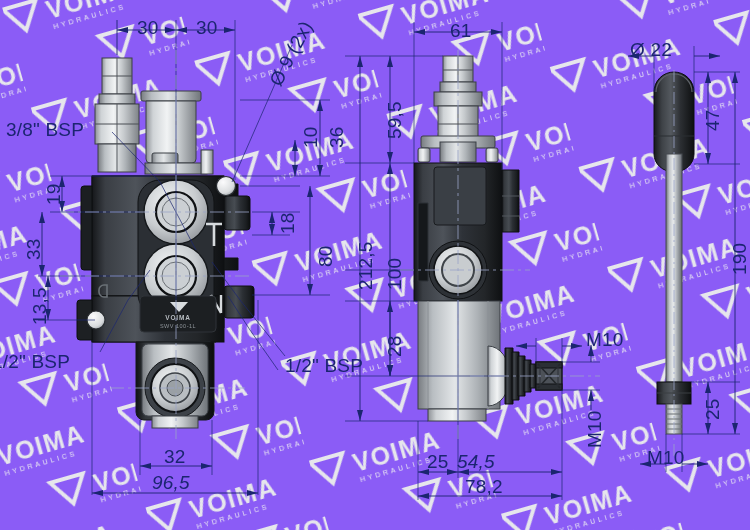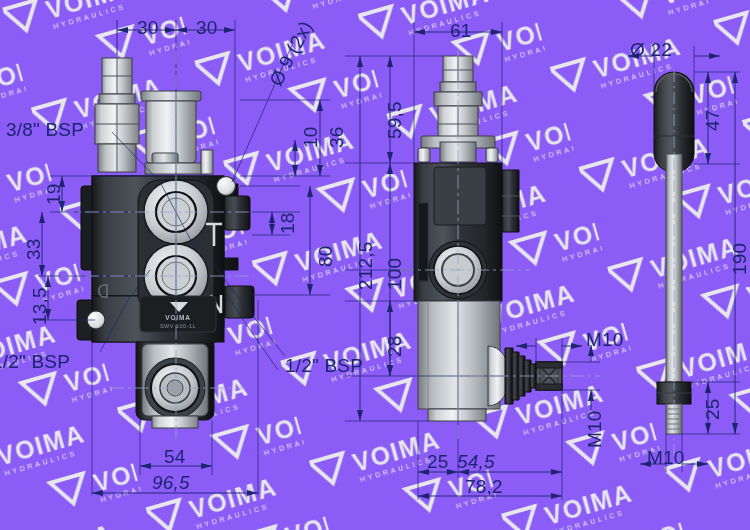--- a/index.html
+++ b/index.html
@@ -411,21 +411,21 @@
         <line x1="666" y1="434" x2="666" y2="472" stroke-width="0.7"></line>
         <line x1="682" y1="434" x2="682" y2="472" stroke-width="0.7"></line>
         <line x1="640" y1="464" x2="666" y2="464" marker-start="url(#arL)"></line>
         <line x1="682" y1="464" x2="708" y2="464" marker-end="url(#ar)"></line>
       </g>
     </g>
   </svg>
 
   <div class="dtxt" style="left:137px;top:18px;">30</div>
   <div class="dtxt" style="left:196px;top:18px;">30</div>
-  <div class="dtxt" style="left:164px;top:447px;">54</div>
+  <div class="dtxt" style="left:164px;top:447px;">32</div>
   <div class="dtxt" style="left:152px;top:473px;font-style:italic;">96,5</div>
 
   <div class="dtxt rot" style="left:44px;top:205px;">19</div>
   <div class="dtxt rot" style="left:24px;top:260px;">33</div>
   <div class="dtxt rot" style="left:30px;top:325px;">13,5</div>
   <div class="dtxt rot" style="left:327px;top:148px;">36</div>
   <div class="dtxt rot" style="left:301px;top:148px;">10</div>
   <div class="dtxt rot" style="left:278px;top:234px;">18</div>
   <div class="dtxt rot" style="left:316px;top:267px;">80</div>
 

